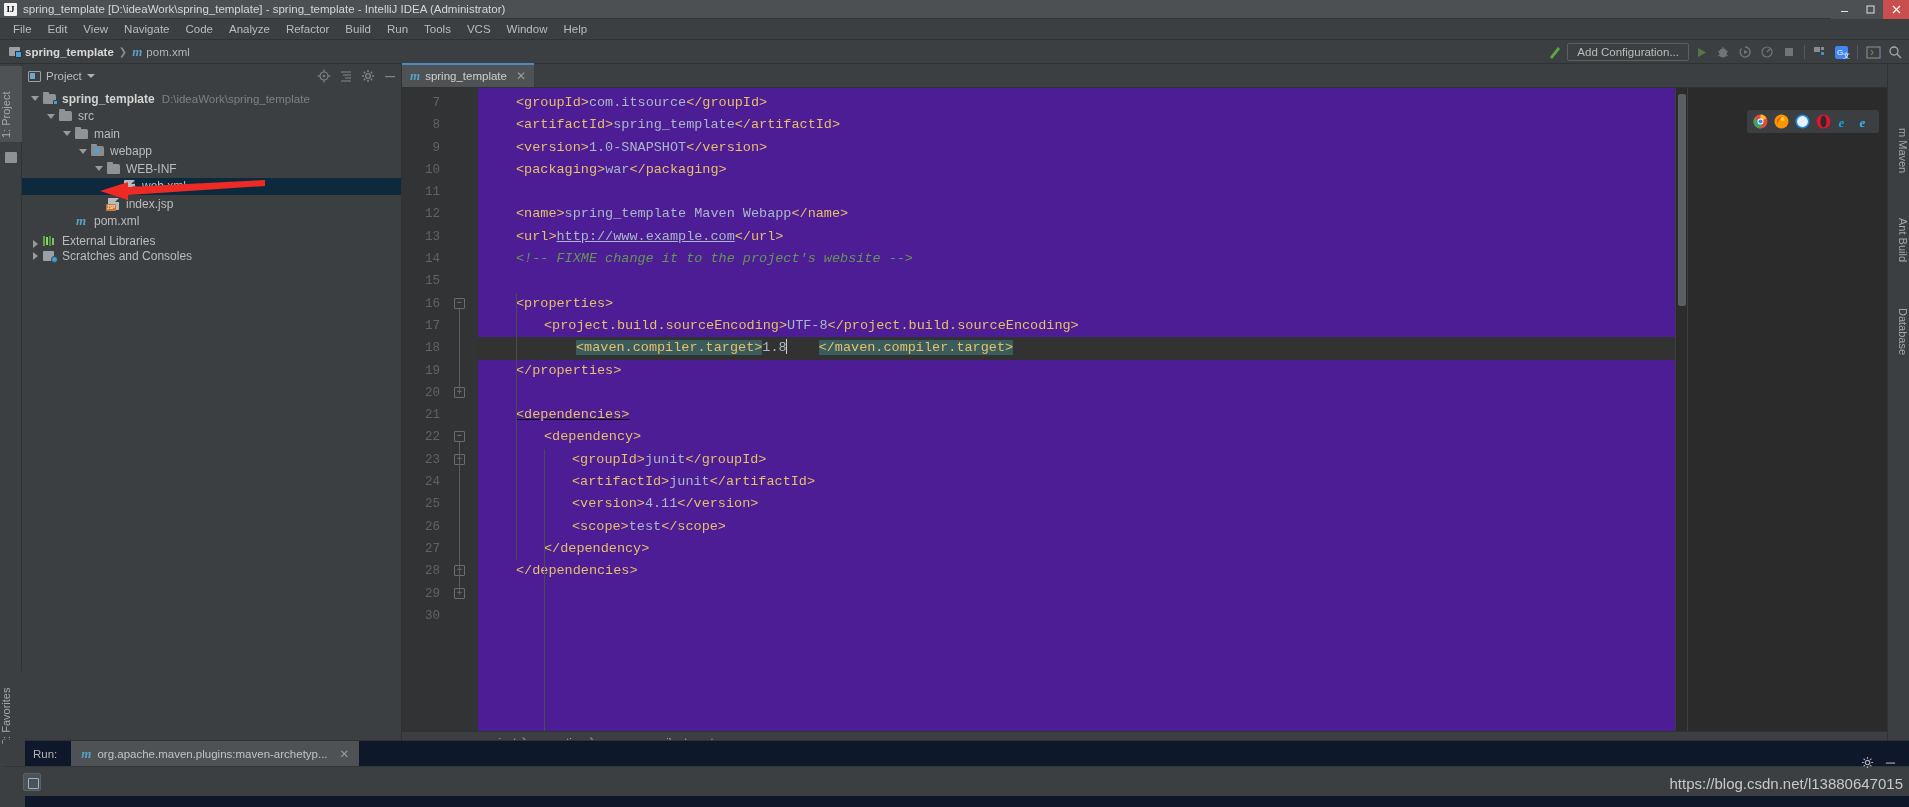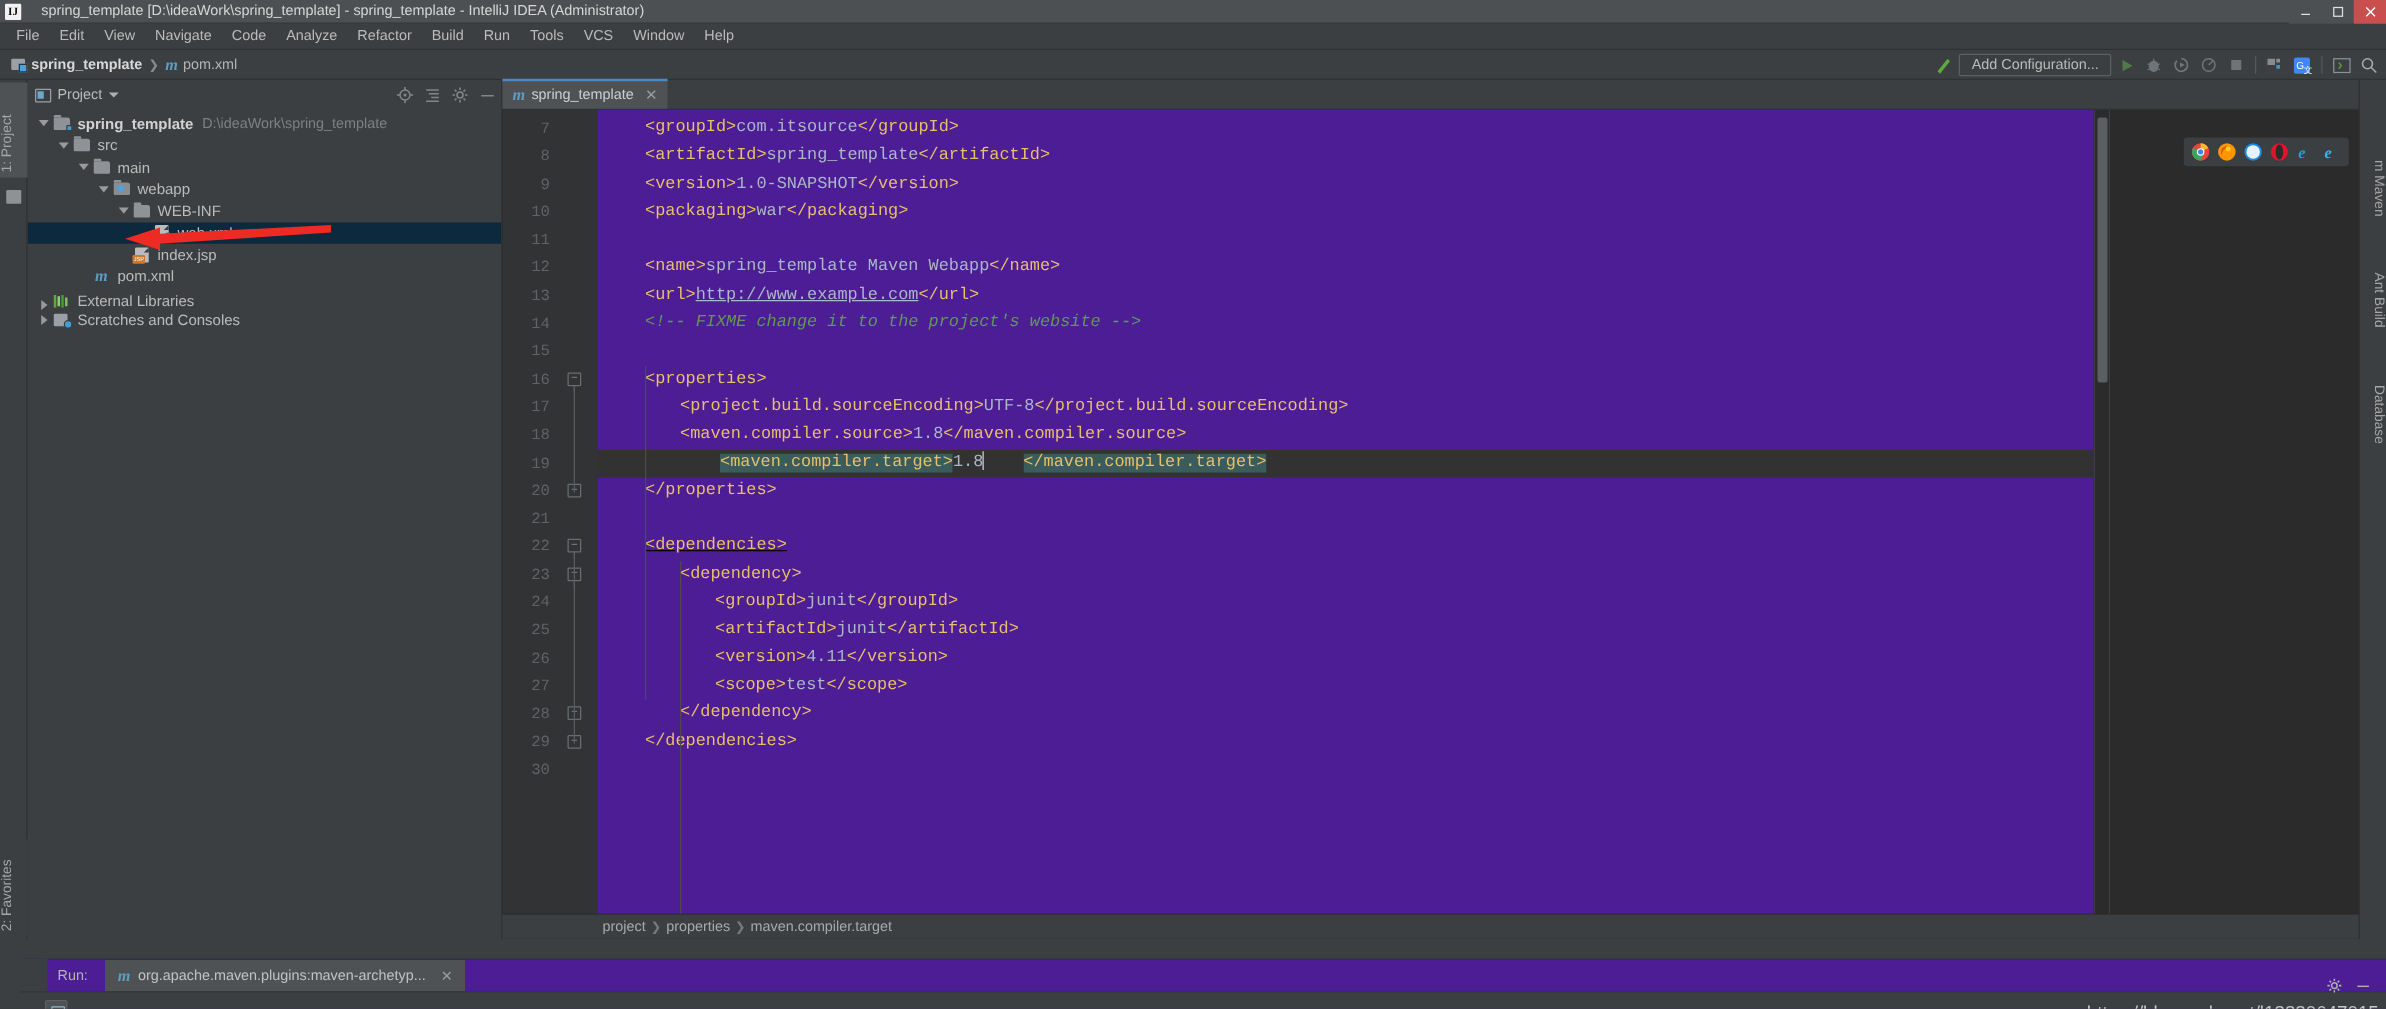--- a/index.html
+++ b/index.html
@@ -12,21 +12,21 @@
   }
   body { position: relative; }
 
   
   .titlebar {
     height: 19px; background: #4c5052; display: flex; align-items: center;
     padding-left: 4px; color: #d6d6d6; font-size: 11.5px; position: relative;
     border-bottom: 1px solid #333638;
   }
   .ij-logo {
-    width: 13px; height: 13px; margin-right: 16px; background: #f2f2f2;
+    width: 13px; height: 13px; margin-right: 6px; background: #f2f2f2;
     color: #111; font-size: 9px; font-weight: bold; display: flex;
     align-items: center; justify-content: center; font-family: "Liberation Serif", serif;
     border-radius: 1px; flex: 0 0 auto;
   }
   .win-controls { position: absolute; right: 0; top: 0; display: flex; height: 19px; }
   .win-btn {
     width: 26px; height: 19px; display: flex; align-items: center; justify-content: center;
     color: #d6d6d6; font-size: 10px; background: #4c5052;
   }
   .win-btn.close { background: #c94f4f; }
@@ -247,21 +247,21 @@
   
   .bcbar {
     height: 20px; background: #3c3f41; display: flex; align-items: center;
     font-size: 11.5px; color: #a9a9a9; padding-left: 76px; border-top: 1px solid #2f3133;
   }
   .bc-item { padding: 0 4px; }
   .bc-sep { color: #7a7a7a; font-size: 10px; }
 
   
   .bottom {
-    position: absolute; bottom: 0; left: 16px; right: 0; height: 40px; background: #4c1d95;
+    position: absolute; bottom: 0; left: 3px; right: 0; height: 67px; background: #0f172a;
   }
   .runbar {
     height: 26px; display: flex; align-items: center; font-size: 11.5px; color: #b4b4b4;
     padding-left: 24px; border-top: 1px solid #2f3133;
   }
   .run-label { padding: 0 14px 0 6px; }
   .run-tab {
     height: 26px; display: flex; align-items: center; gap: 6px; padding: 0 10px;
     background: #4e5254; color: #c2c2c2;
   }
@@ -593,21 +593,20 @@
           <div class="cline" style="padding-left: 38px;"><span class="tag">&lt;artifactId&gt;</span><span class="txt">spring_template</span><span class="tag">&lt;/artifactId&gt;</span></div>
           <div class="cline" style="padding-left: 38px;"><span class="tag">&lt;version&gt;</span><span class="txt">1.0-SNAPSHOT</span><span class="tag">&lt;/version&gt;</span></div>
           <div class="cline" style="padding-left: 38px;"><span class="tag">&lt;packaging&gt;</span><span class="txt">war</span><span class="tag">&lt;/packaging&gt;</span></div>
           <div class="cline" style="padding-left: 38px;"></div>
           <div class="cline" style="padding-left: 38px;"><span class="tag">&lt;name&gt;</span><span class="txt">spring_template Maven Webapp</span><span class="tag">&lt;/name&gt;</span></div>
           <div class="cline" style="padding-left: 38px;"><span class="tag">&lt;url&gt;</span><span class="link">http://www.example.com</span><span class="tag">&lt;/url&gt;</span></div>
           <div class="cline" style="padding-left: 38px;"><span class="com">&lt;!-- FIXME change it to the project's website --&gt;</span></div>
           <div class="cline" style="padding-left: 38px;"></div>
           <div class="cline" style="padding-left: 38px;"><span class="tag">&lt;properties&gt;</span></div>
           <div class="cline" style="padding-left: 66px;"><span class="tag">&lt;project.build.sourceEncoding&gt;</span><span class="txt">UTF-8</span><span class="tag">&lt;/project.build.sourceEncoding&gt;</span></div>
-          <div class="cline" style="padding-left: 66px;"><span class="tag">&lt;maven.compiler.source&gt;</span><span class="txt">1.8</span><span class="tag">&lt;/maven.compiler.source&gt;</span></div>
           <div class="cline caretline" style="padding-left: 66px;"><span class="tag sel">&lt;maven.compiler.target&gt;</span><span class="txt">1.8</span><span class="caret"></span><span class="tag sel">&lt;/maven.compiler.target&gt;</span></div>
           <div class="cline" style="padding-left: 38px;"><span class="tag">&lt;/properties&gt;</span></div>
           <div class="cline" style="padding-left: 38px;"></div>
           <div class="cline" style="padding-left: 38px; text-decoration: underline;"><span class="tag">&lt;dependencies&gt;</span></div>
           <div class="cline" style="padding-left: 66px;"><span class="tag">&lt;dependency&gt;</span></div>
           <div class="cline" style="padding-left: 94px;"><span class="tag">&lt;groupId&gt;</span><span class="txt">junit</span><span class="tag">&lt;/groupId&gt;</span></div>
           <div class="cline" style="padding-left: 94px;"><span class="tag">&lt;artifactId&gt;</span><span class="txt">junit</span><span class="tag">&lt;/artifactId&gt;</span></div>
           <div class="cline" style="padding-left: 94px;"><span class="tag">&lt;version&gt;</span><span class="txt">4.11</span><span class="tag">&lt;/version&gt;</span></div>
           <div class="cline" style="padding-left: 94px;"><span class="tag">&lt;scope&gt;</span><span class="txt">test</span><span class="tag">&lt;/scope&gt;</span></div>
           <div class="cline" style="padding-left: 66px;"><span class="tag">&lt;/dependency&gt;</span></div>

